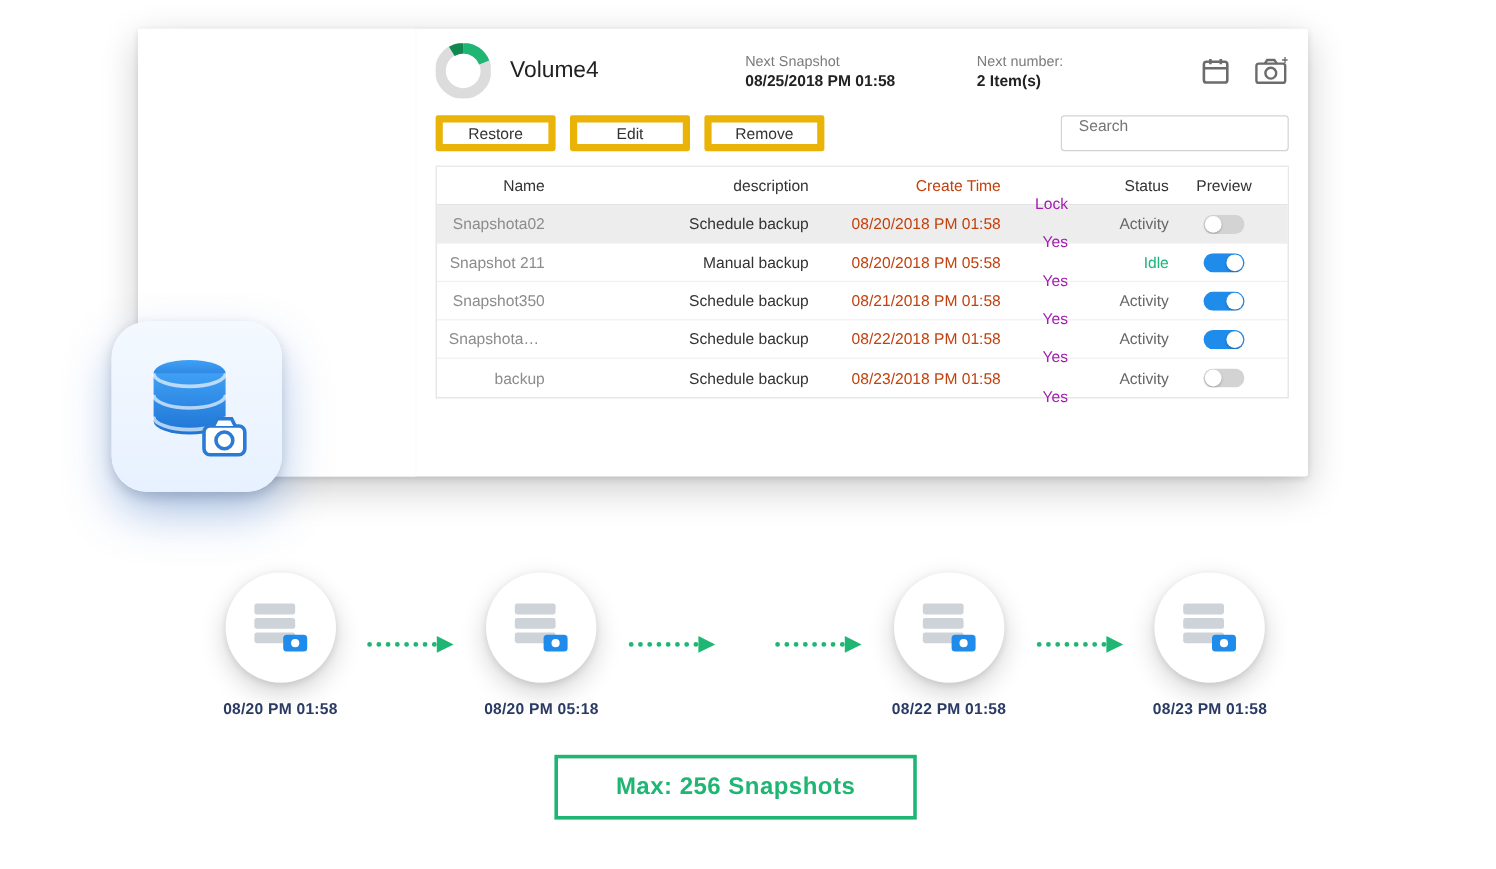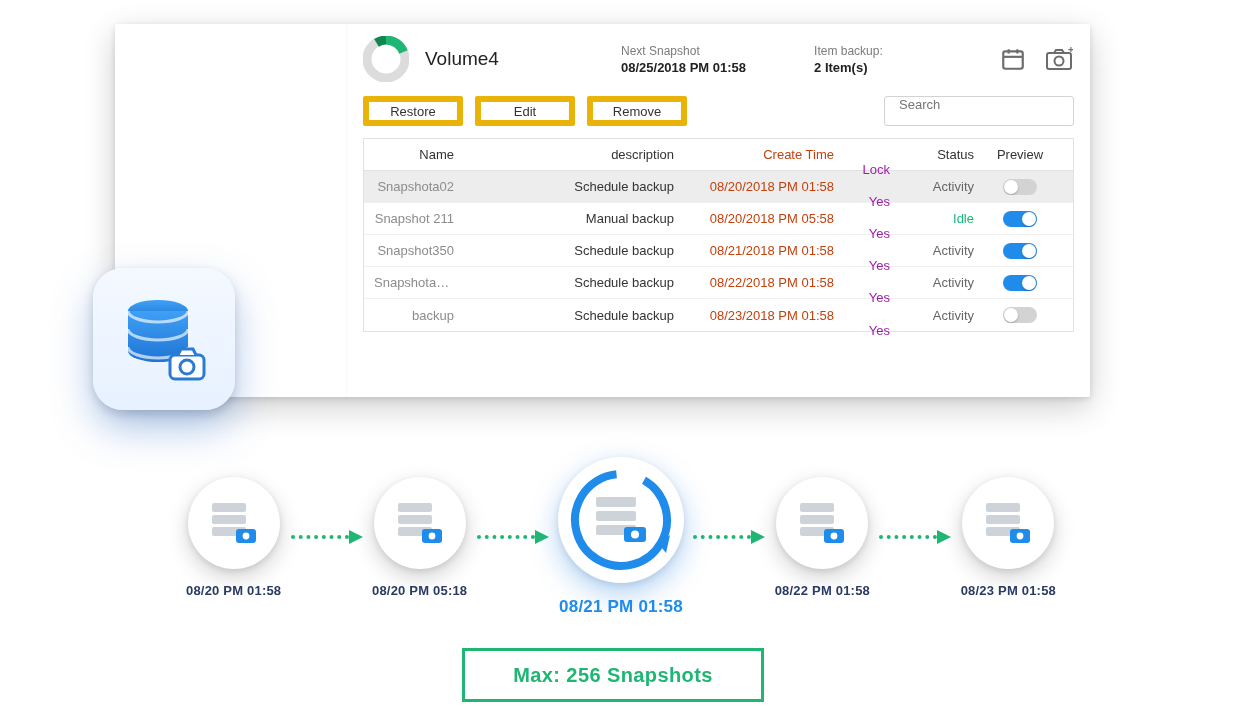--- a/index.html
+++ b/index.html
@@ -148,21 +148,21 @@
     border-top: 4px dotted #1fb673;
   }
   .dotted-arrow .head {
     position:absolute; right:0; top:50%; transform:translateY(-50%);
     width:0;height:0;border-top:7px solid transparent;border-bottom:7px solid transparent;border-left:14px solid #1fb673;
   }
 
   
   .max-box {
     position: absolute;
-    left: 462px; top: 648px; width: 302px; height: 54px;
+    left: 462px; top: 629px; width: 302px; height: 54px;
     border: 3px solid #1fb673;
     display: flex; align-items:center; justify-content:center;
     color: #1fb673; font-weight: 700; font-size: 20px; letter-spacing: 0.4px;
   }
 
 </style>
 </head>
 <body>
 
 <div class="panel">
@@ -178,21 +178,21 @@
           <path d="M23 4 A19 19 0 0 0 13.5 6.8" fill="none" stroke="#10874f" stroke-width="9"></path>
         </svg>
       </div>
       <div class="vol-title">Volume4</div>
       <div class="hdr-block">
         <span class="label">Next Snapshot</span>
         <span class="value">08/25/2018 PM 01:58</span>
       </div>
       <div style="width:36px"></div>
       <div class="hdr-block">
-        <span class="label">Item backup:</span>
+        <span class="label">Next number:</span>
         <span class="value">2 Item(s)</span>
       </div>
       <div class="hdr-spacer"></div>
       <div class="hdr-icon">
         <svg width="26" height="26" viewBox="0 0 24 24">
             <rect x="3" y="5" width="18" height="16" rx="2" fill="none" stroke="#6c6c6c" stroke-width="2"></rect>
             <line x1="3" y1="10" x2="21" y2="10" stroke="#6c6c6c" stroke-width="2"></line>
             <line x1="8" y1="3" x2="8" y2="7" stroke="#6c6c6c" stroke-width="2"></line>
             <line x1="16" y1="3" x2="16" y2="7" stroke="#6c6c6c" stroke-width="2"></line>
           </svg>
@@ -341,36 +341,20 @@
         </svg>
       </div>
       <div class="node-label">08/20 PM 05:18</div>
     </div>
     <div class="arrow-wrap">
       <div class="dotted-arrow">
         <div class="dots"></div>
         <div class="head"></div>
       </div>
     </div>
-    <div class="node">
-      <div class="node-circle big">
-        <svg width="110" height="110" viewBox="0 0 110 110">
-          <circle cx="55" cy="55" r="46" fill="none" stroke="#1f8bea" stroke-width="8" stroke-dasharray="260 40" transform="rotate(-60 55 55)"></circle>
-          <polygon points="92,78 104,70 100,88" fill="#1f8bea"></polygon>
-          <g transform="translate(30,30)">
-            <rect x="0" y="2" width="40" height="10" rx="2" fill="#cdd3d8"></rect>
-            <rect x="0" y="16" width="40" height="10" rx="2" fill="#cdd3d8"></rect>
-            <rect x="0" y="30" width="40" height="10" rx="2" fill="#cdd3d8"></rect>
-            <rect x="28" y="32" width="22" height="15" rx="3" fill="#1f8bea"></rect>
-            <circle cx="39" cy="39.5" r="4" fill="#fff"></circle>
-          </g>
-        </svg>
-      </div>
-      <div class="node-label active">08/21 PM 01:58</div>
-    </div>
     <div class="arrow-wrap">
       <div class="dotted-arrow">
         <div class="dots"></div>
         <div class="head"></div>
       </div>
     </div>
     <div class="node">
       <div class="node-circle">
         <svg width="64" height="64" viewBox="0 0 64 64">
           <g transform="translate(10,12)">

